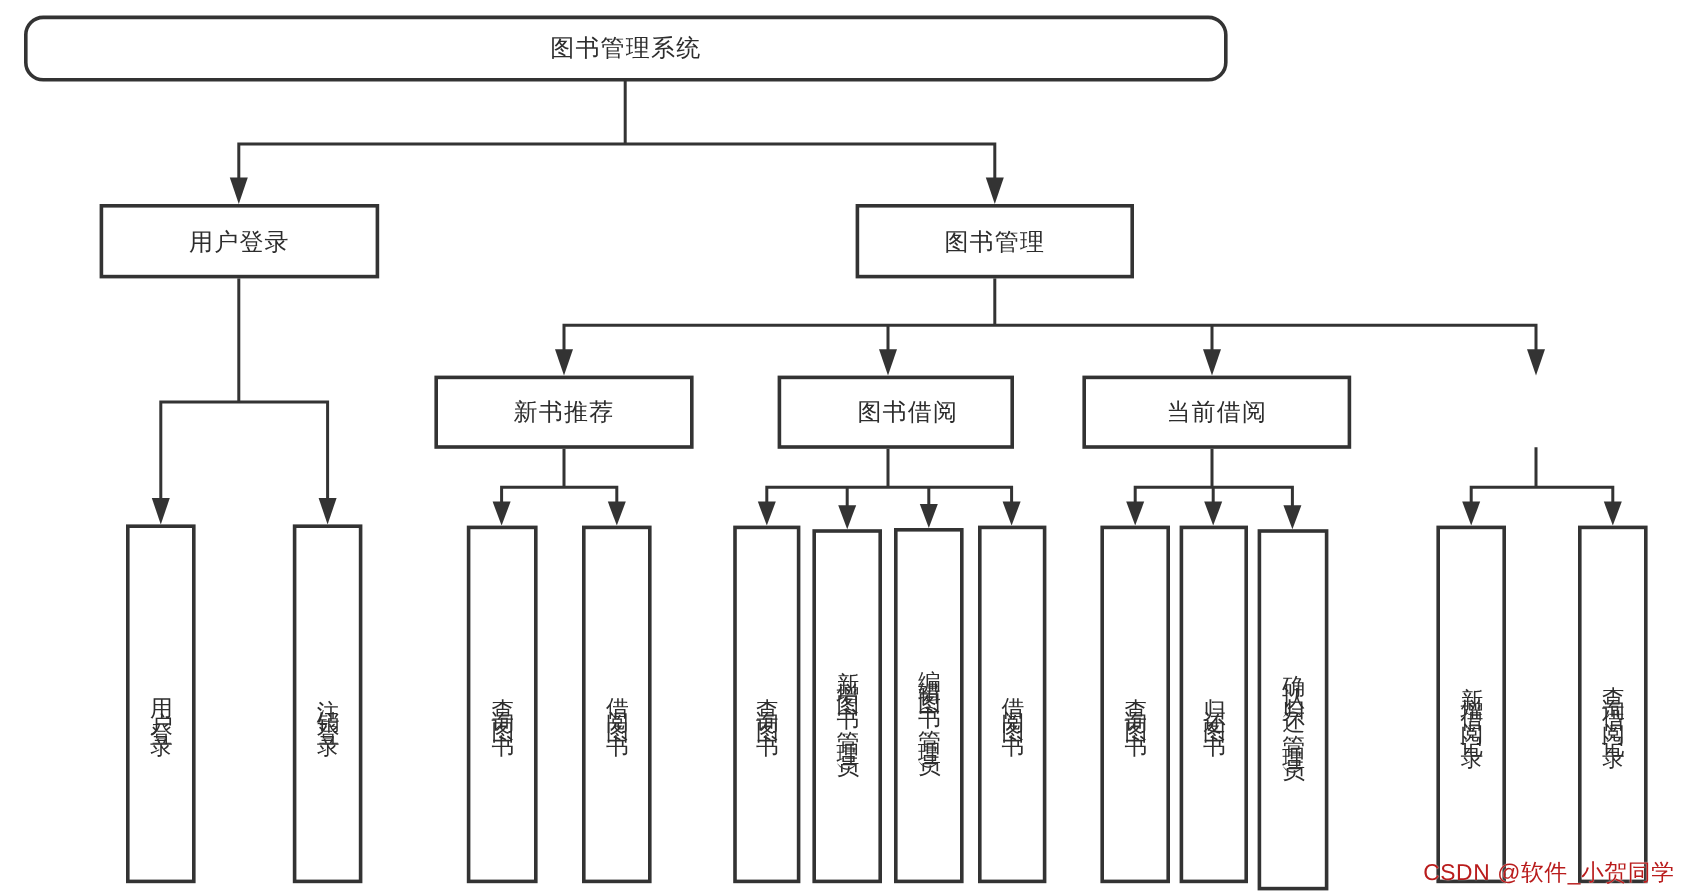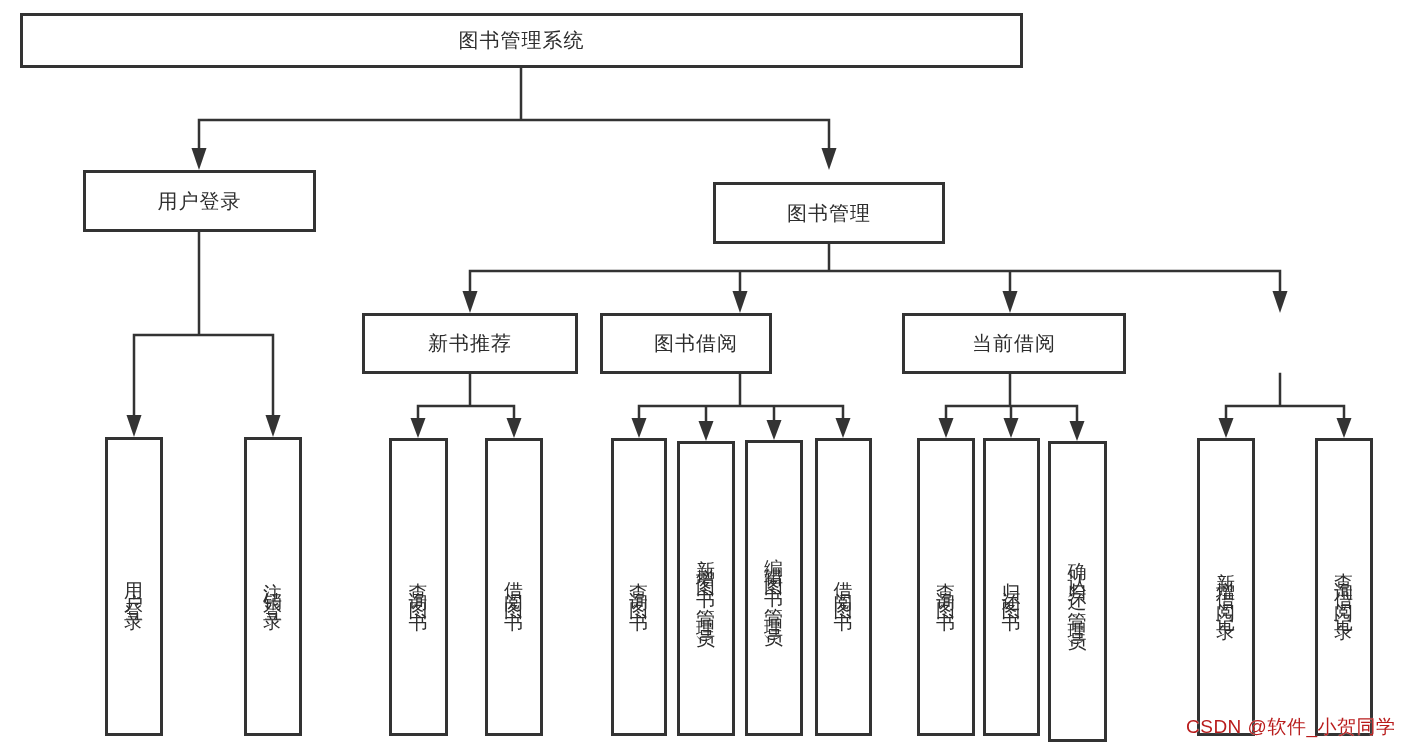--- a/index.html
+++ b/index.html
@@ -83,35 +83,35 @@
       <polygon points="766.5,420 781.5,420 774,440"></polygon>
       <polygon points="835.5,418 850.5,418 843,438"></polygon>
       <polygon points="938.5,418 953.5,418 946,438"></polygon>
       <polygon points="1003.5,418 1018.5,418 1011,438"></polygon>
       <polygon points="1069.5,421 1084.5,421 1077,441"></polygon>
       <polygon points="1218.5,418 1233.5,418 1226,438"></polygon>
       <polygon points="1336.5,418 1351.5,418 1344,438"></polygon>
     </g>
   </svg>
 
-  <div class="box h-box" style="left:20px;top:13px;width:1003px;height:55px;">
+  <div class="box h-box" style="left:20px;top:13px;width:1003px;height:55px;border-radius:16px;">
     <span>图书管理系统</span>
   </div>
 
   <div class="box h-box" style="left:83px;top:170px;width:233px;height:62px;">
     <span>用户登录</span>
   </div>
-  <div class="box h-box" style="left:713px;top:170px;width:232px;height:62px;margin-top:12px;">
+  <div class="box h-box" style="left:713px;top:170px;width:232px;height:62px;">
     <span>图书管理</span>
   </div>
 
   <div class="box h-box" style="left:362px;top:313px;width:216px;height:61px;text-align:center;">
     <span>新书推荐</span>
   </div>
-  <div class="box h-box" style="left:600px;top:313px;width:172px;height:61px;padding-left:20px;">
+  <div class="box h-box" style="left:648px;top:313px;width:197px;height:61px;padding-left:20px;">
     <span>图书借阅</span>
   </div>
   <div class="box h-box" style="left:902px;top:313px;width:224px;height:61px;">
     <span>当前借阅</span>
   </div>
 
   <div class="box v-box" style="left:105px;top:437px;width:58px;height:299px;">
     <span>用户登录</span>
   </div>
   <div class="box v-box" style="left:244px;top:437px;width:58px;height:299px;">

